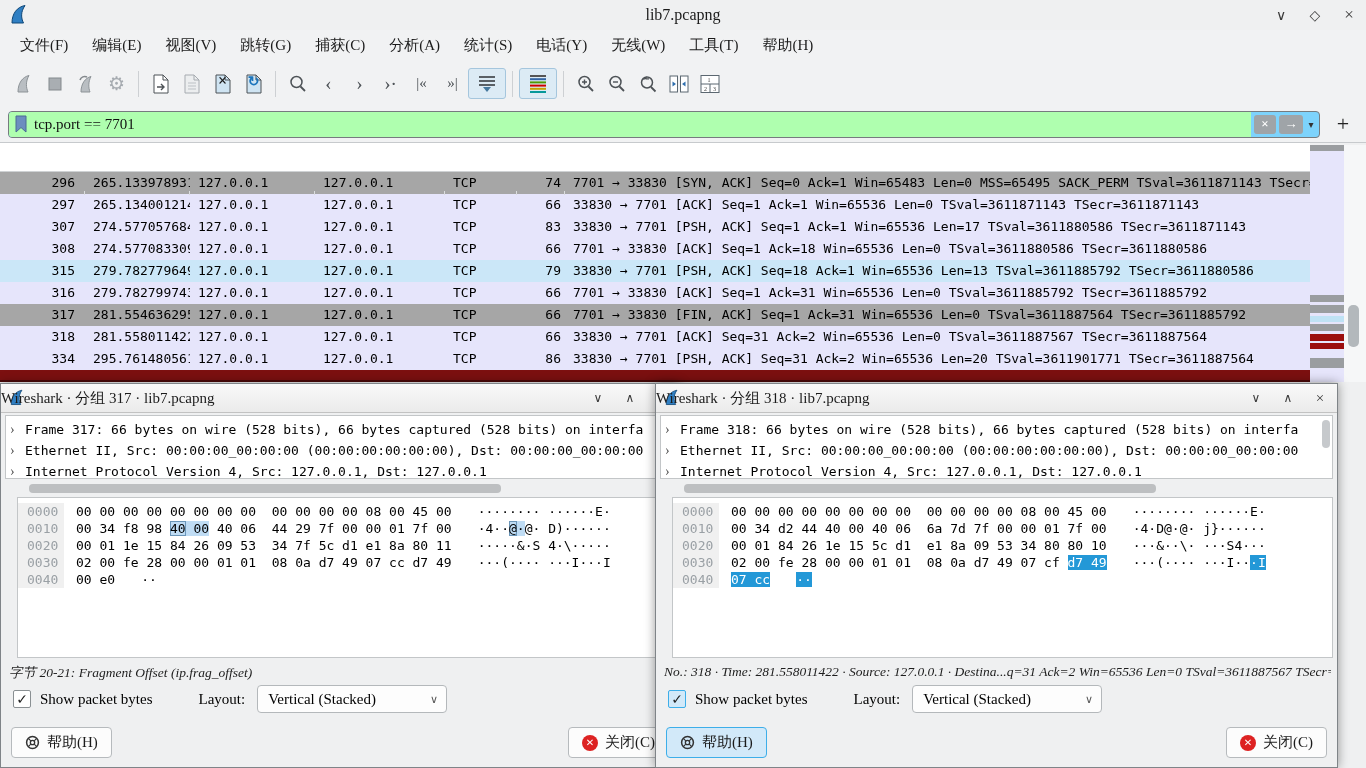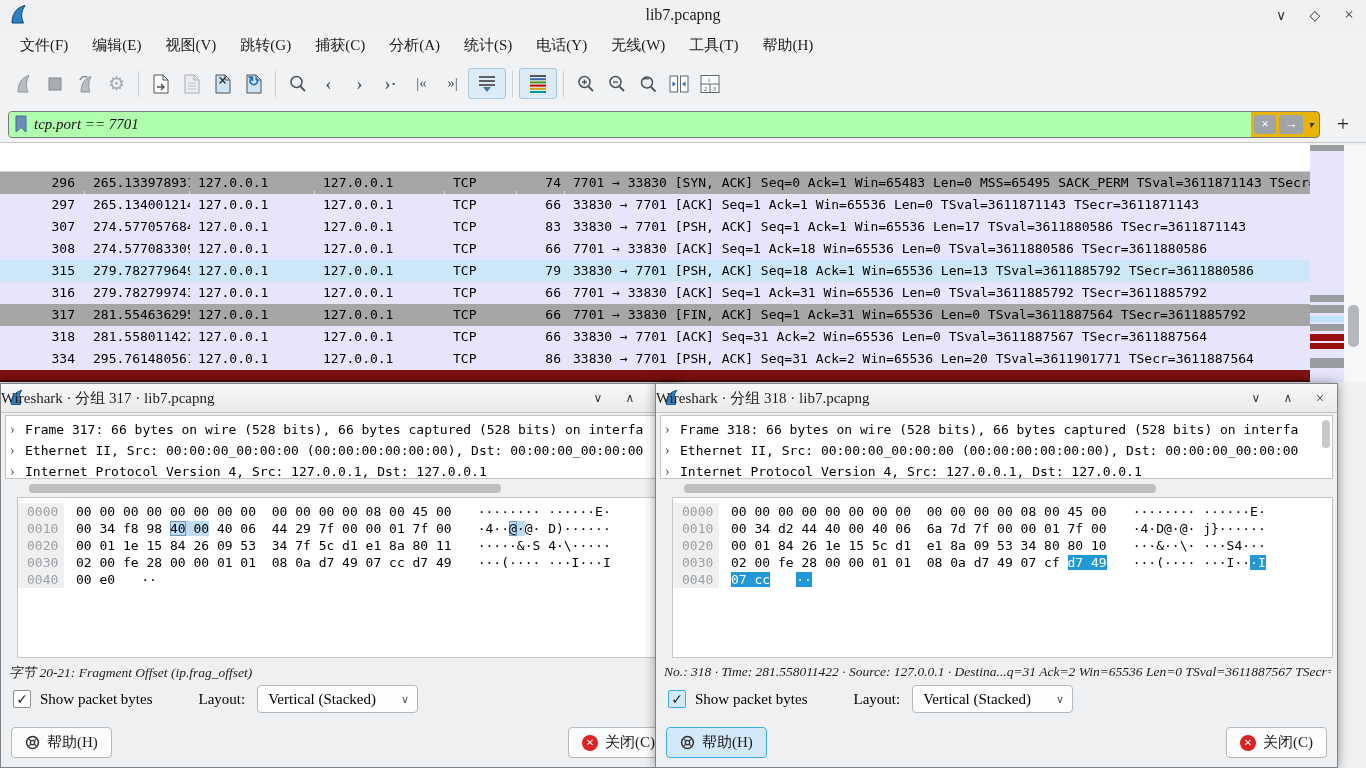--- a/index.html
+++ b/index.html
@@ -21,21 +21,21 @@
   .tbtn { width:31px; height:31px; display:flex; align-items:center; justify-content:center; position:relative; }
   .tbtn.wide { width:38px; }
   .toggle-active { background:#dcebf5; border:1px solid #a5c6dd; border-radius:3px; }
   .tsep { width:1px; height:26px; background:#cdd0d3; margin:0 6px; }
   .tglyph { font-size:19px; color:#4d5256; line-height:1; }
   .tglyph.small { font-size:15px; }
   .disabled .tglyph { color:#a6abb0; }
   .doc-overlay { position:absolute; font-weight:bold; font-size:13px; }
 
   .filterrow { height:37px; background:#f1f2f3; border-bottom:1px solid #c7cacd; display:flex; align-items:center; padding:0 8px; }
-  .filterfield { flex:1; height:27px; border:1px solid #767b7f; border-radius:4px; background:#eab308; display:flex; align-items:center; overflow:hidden;font-style:italic; }
+  .filterfield { flex:1; height:27px; border:1px solid #767b7f; border-radius:4px; background:#7dd3fc; display:flex; align-items:center; overflow:hidden; }
   .filter-input-area { flex:1; align-self:stretch; background:#afffaf; display:flex; align-items:center; padding-left:5px; }
   .filter-text { font-size:15px; color:#111; margin-left:6px; }
   .ff-btn { width:22px; height:19px; background:#9fa4a8; border-radius:3px; color:#fff; display:flex; align-items:center; justify-content:center; font-size:13px; font-weight:bold; margin-left:3px; }
   .ff-chevron { width:16px; text-align:center; font-size:10px; color:#333; }
   .filter-add { width:30px; text-align:center; font-size:22px; color:#222; margin-left:8px; }
 
   
   .plist { position:absolute; left:0; top:143px; right:56px; }
   .grid { display:grid; grid-template-columns:85px 105px 125px 130px 72px 48px 1fr; }
   .phead { height:29px; background:#ffffff; border-bottom:1px solid #cfd2d4; font-size:15px; color:#111; }
@@ -82,21 +82,21 @@
   #win317 .ha, #win317 .aa { background:#bfdcf4; box-shadow:inset 0 0 0 1px #6b96b9; }
   #win317 .hb, #win317 .ab { background:#bfdcf4; }
   #win318 .ha, #win318 .aa, #win318 .hb, #win318 .ab { background:#2398d7; color:#fff; }
 
   .cw-status { position:absolute; left:8px; right:6px; top:251px; font-style:italic; font-size:13.5px; color:#1d1d1d; white-space:nowrap; overflow:hidden; }
   .cw-controlsrow { position:absolute; left:12px; right:10px; top:271px; height:30px; display:flex; align-items:center; }
   .checkbox { width:18px; height:18px; border:1px solid #8a9093; border-radius:2px; background:#fff; display:flex; align-items:center; justify-content:center; font-size:14px; color:#222; }
   .checkbox.focus { background:#d2e9f9; border-color:#3daee9; }
   .cb-label { margin-left:9px; }
   .layout-label { margin-left:46px; }
-  .combo { margin-left:12px; width:161px; height:28px; background:#fdfdfd; border:1px solid #b4b8bb; border-radius:4px; display:flex; align-items:center; padding:0 8px 0 10px; }
+  .combo { margin-left:12px; width:190px; height:28px; background:#fdfdfd; border:1px solid #b4b8bb; border-radius:4px; display:flex; align-items:center; padding:0 8px 0 10px; }
   .combo-text { flex:1; }
   .combo-chevron { font-size:11px; color:#555; }
 
   .cw-buttons { position:absolute; left:10px; right:10px; bottom:9px; display:flex; justify-content:space-between; }
   .btn { display:flex; align-items:center; gap:7px; padding:4px 13px; background:#fcfcfc; border:1px solid #b6babd; border-radius:4px; font-size:15px; color:#1b1b1b; height:31px; }
   .btn.focus { background:#d2e9f9; border-color:#3daee9; }
   .closedot { width:16px; height:16px; border-radius:50%; background:#dd2222; color:#fff; font-size:10px; font-weight:bold; display:flex; align-items:center; justify-content:center; font-family:"DejaVu Sans", sans-serif; }
 </style>
 </head>
 <body>

